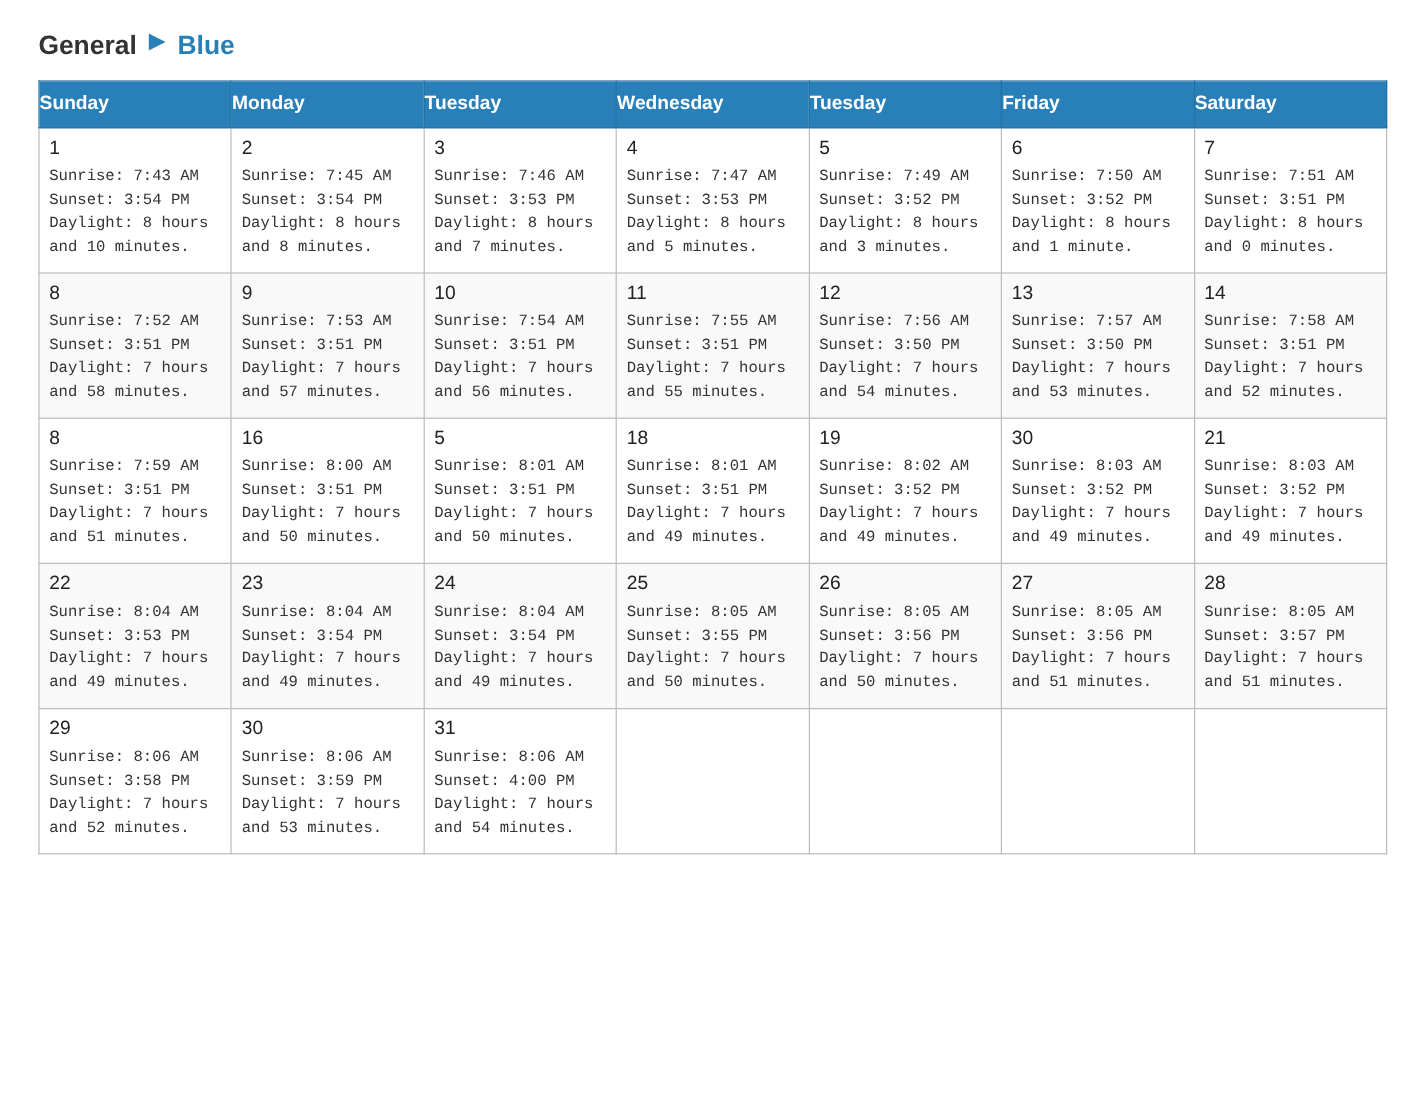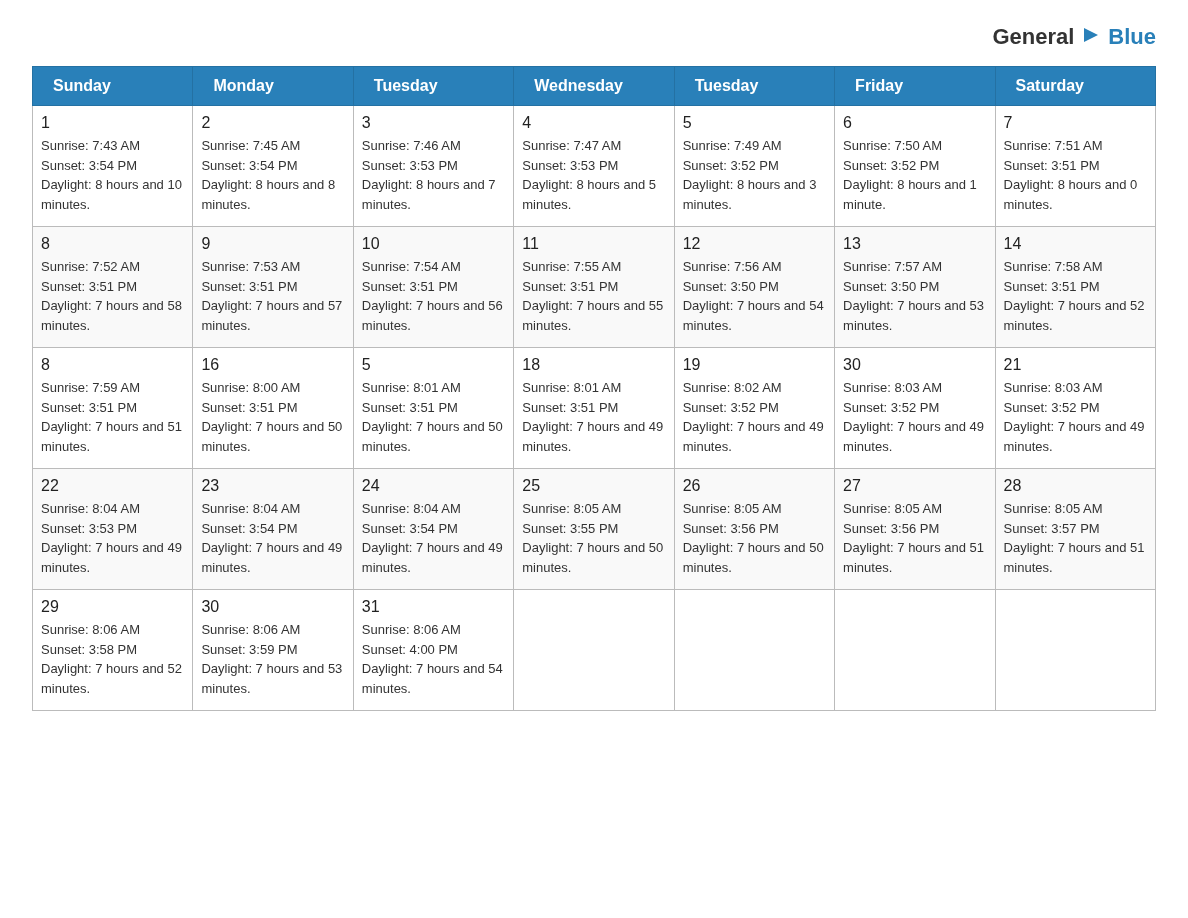--- a/index.html
+++ b/index.html
@@ -5,21 +5,21 @@
     * { box-sizing: border-box; margin: 0; padding: 0; }
     body {
       font-family: Arial, sans-serif;
       background: #fff;
       padding: 24px 32px;
       width: 1188px;
       min-height: 918px;
     }
     .header {
       display: flex;
-      justify-content: flex-end;
+      justify-content: flex-start;
       align-items: flex-start;
       margin-bottom: 16px;
     }
     .logo {
       display: flex;
       align-items: center;
       gap: 4px;
     }
     .title-area {
       text-align: right;
@@ -38,21 +38,21 @@
     table {
       width: 100%;
       border-collapse: collapse;
       table-layout: fixed;
     }
     thead th {
       background-color: #2980b9;
       color: #fff;
       font-size: 16px;
       font-weight: bold;
-      padding: 10px 20px;
+      padding: 10px 0;
       text-align: left;
       border: 1px solid #2471a3;
     }
     tbody td {
       vertical-align: top;
       padding: 8px 8px 12px 8px;
       border: 1px solid #bbb;
       font-size: 13px;
       color: #333;
       height: 110px;
@@ -61,20 +61,21 @@
       font-size: 16px;
       font-weight: normal;
       color: #222;
       display: block;
       margin-bottom: 4px;
     }
     .day-info {
       font-size: 13px;
       line-height: 1.5;
       color: #333;
+      font-family: Liberation Mono, monospace;
     }
     tbody tr:nth-child(even) td {
       background-color: #f9f9f9;
     }
     tbody tr:nth-child(odd) td {
       background-color: #fff;
     }
     .empty-cell {
       background-color: #fff;
     }

